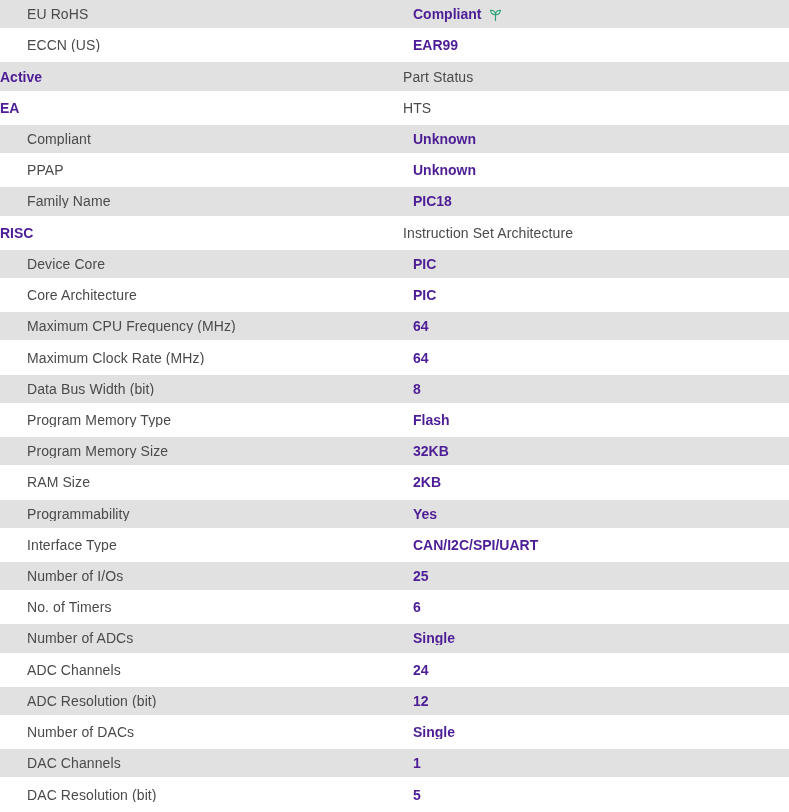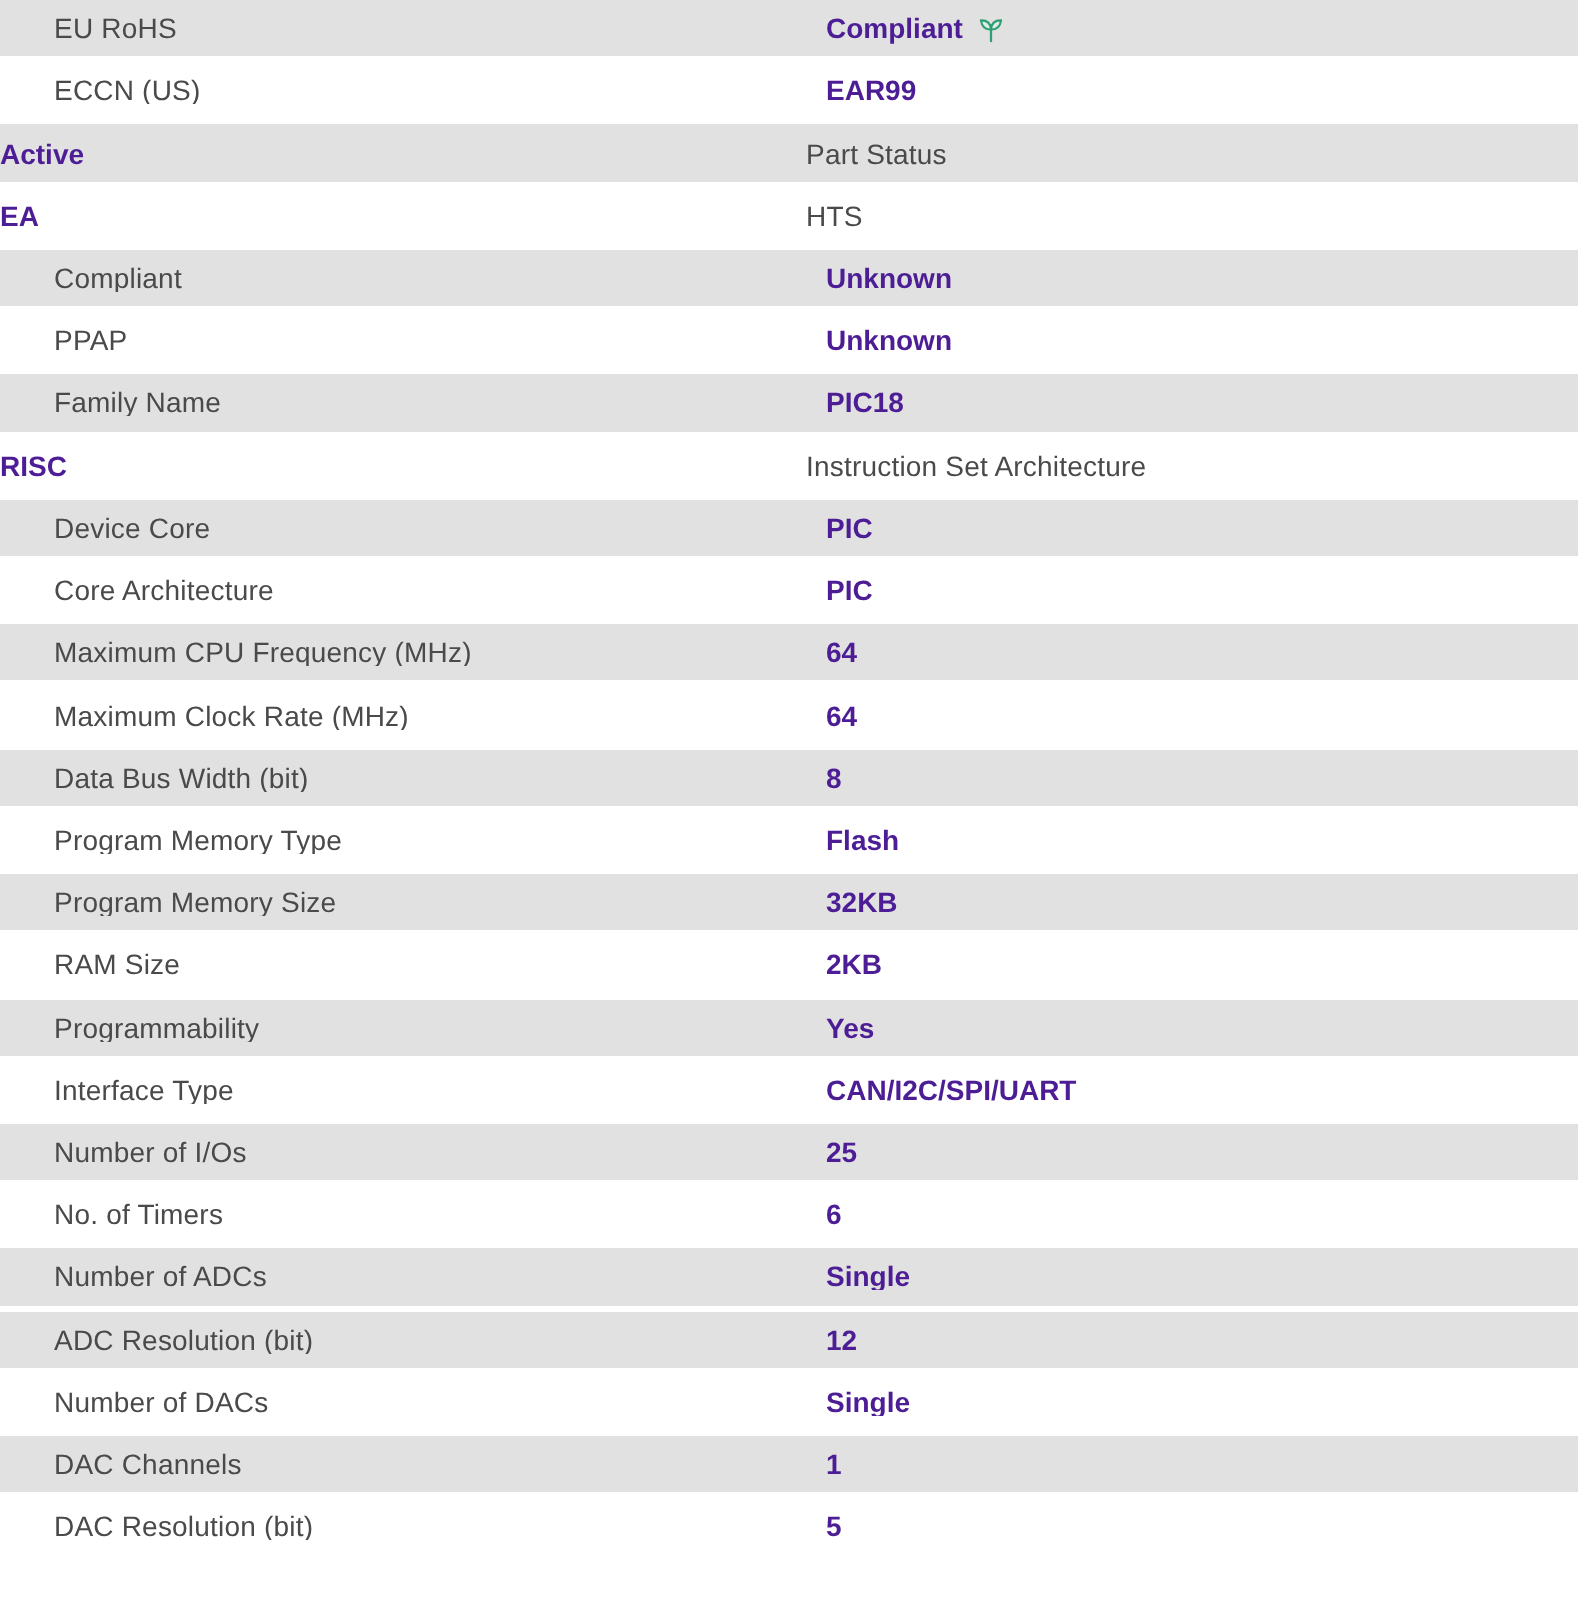--- a/index.html
+++ b/index.html
@@ -227,20 +227,27 @@
     </div>
 
     <div class="row alt">
       <div class="cell label">Number of ADCs</div>
       <div class="cell value">
         <span>Single</span>
 
       </div>
     </div>
 
+    <div class="row">
+      <div class="cell label">ADC Channels</div>
+      <div class="cell value">
+        <span>24</span>
+
+      </div>
+    </div>
 
     <div class="row alt">
       <div class="cell label">ADC Resolution (bit)</div>
       <div class="cell value">
         <span>12</span>
 
       </div>
     </div>
 
     <div class="row">

